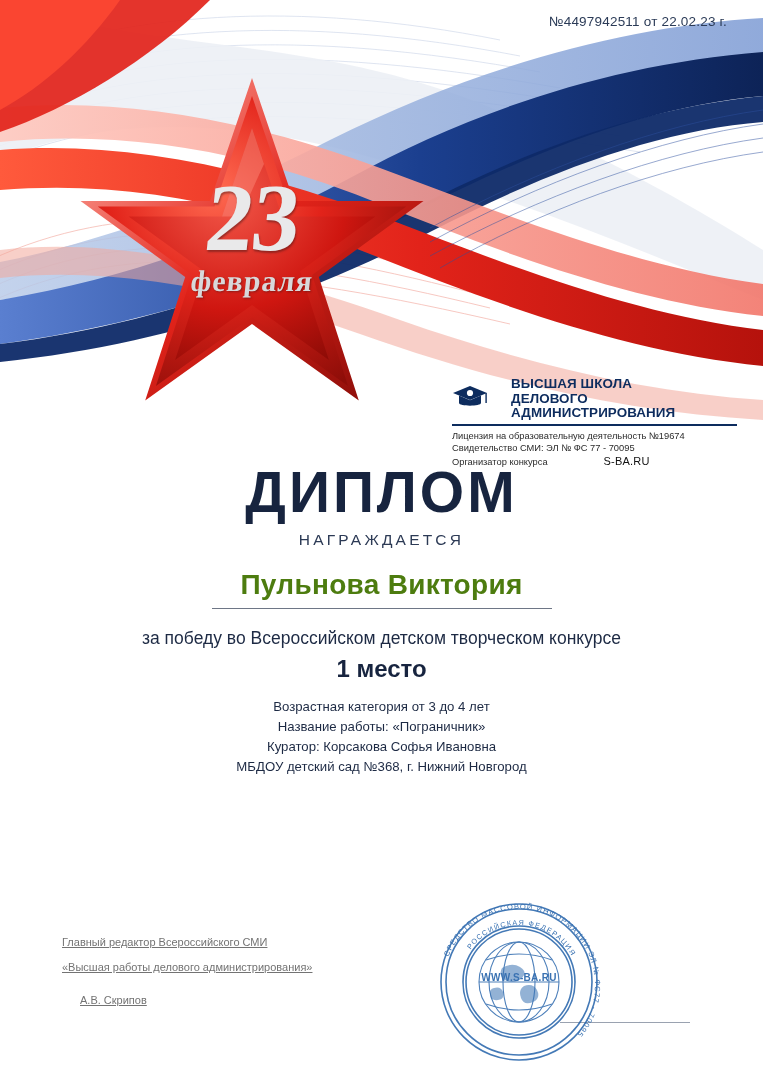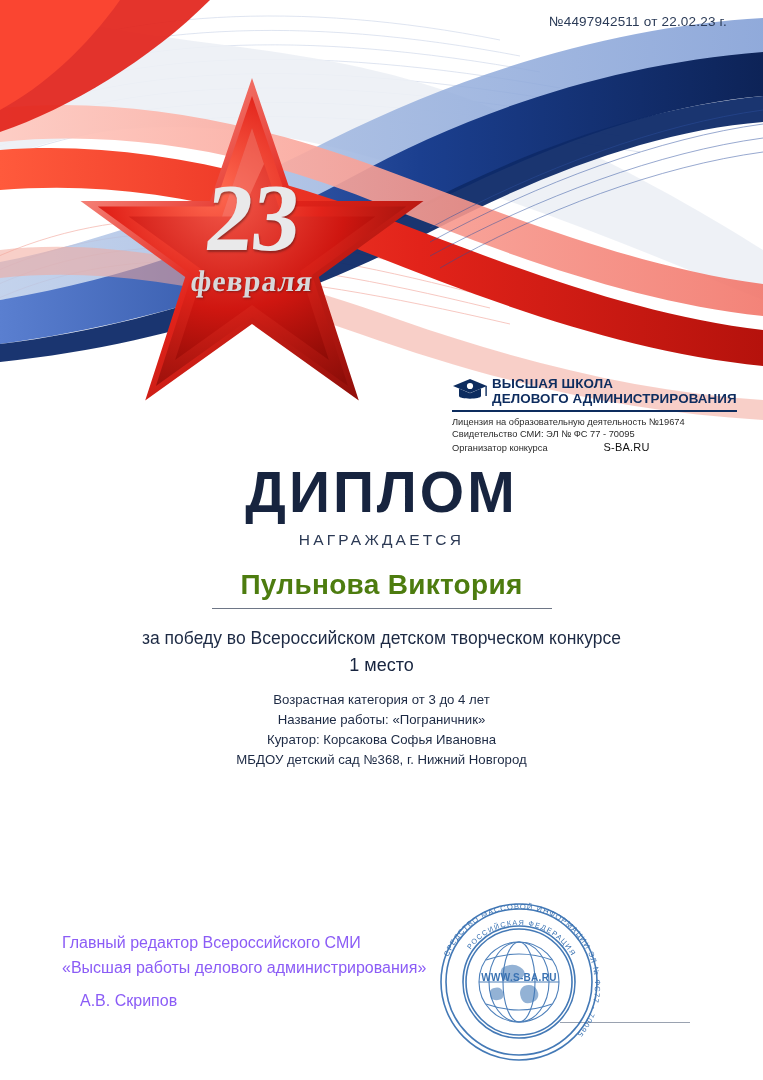--- a/index.html
+++ b/index.html
@@ -84,21 +84,21 @@
   .logo-block {
     position: absolute;
     left: 452px;
     top: 377px;
     width: 285px;
     z-index: 30;
   }
   .logo-row {
     display: flex;
     align-items: center;
-    gap: 4px;
+    gap: 23px;
   }
   .logo-cap { flex: 0 0 auto; }
   .logo-name {
     font-size: 13.4px;
     font-weight: bold;
     line-height: 14.6px;
     color: #0d2c5e;
     letter-spacing: 0.1px;
   }
   .logo-rule {
@@ -168,40 +168,41 @@
     color: #1d2a44;
   }
   .contest {
     margin-top: 10px;
     font-size: 25px;
     font-weight: bold;
     color: #17243f;
   }
   .place {
     margin-top: 6px;
-    font-size: 18px;
-    font-weight: normal;
+    font-size: 24px;
+    font-weight: bold;
     color: #17243f;
   }
   .details {
     margin-top: 14px;
     font-size: 13.2px;
     line-height: 20px;
     color: #1d2a44;
   }
 
   
   .signature {
     position: absolute;
     left: 62px;
     top: 930px;
-    font-size: 16px;
+    font-size: 11px;
     line-height: 25px;
-    color: #8b5cf6;
+    color: #737373;
     z-index: 20;
+    text-decoration: underline;
   }
   .signature .line3 { padding-left: 18px; margin-top: 8px; }
 
   
   .seal {
     position: absolute;
     left: 424px;
     top: 890px;
     width: 190px;
     height: 180px;

